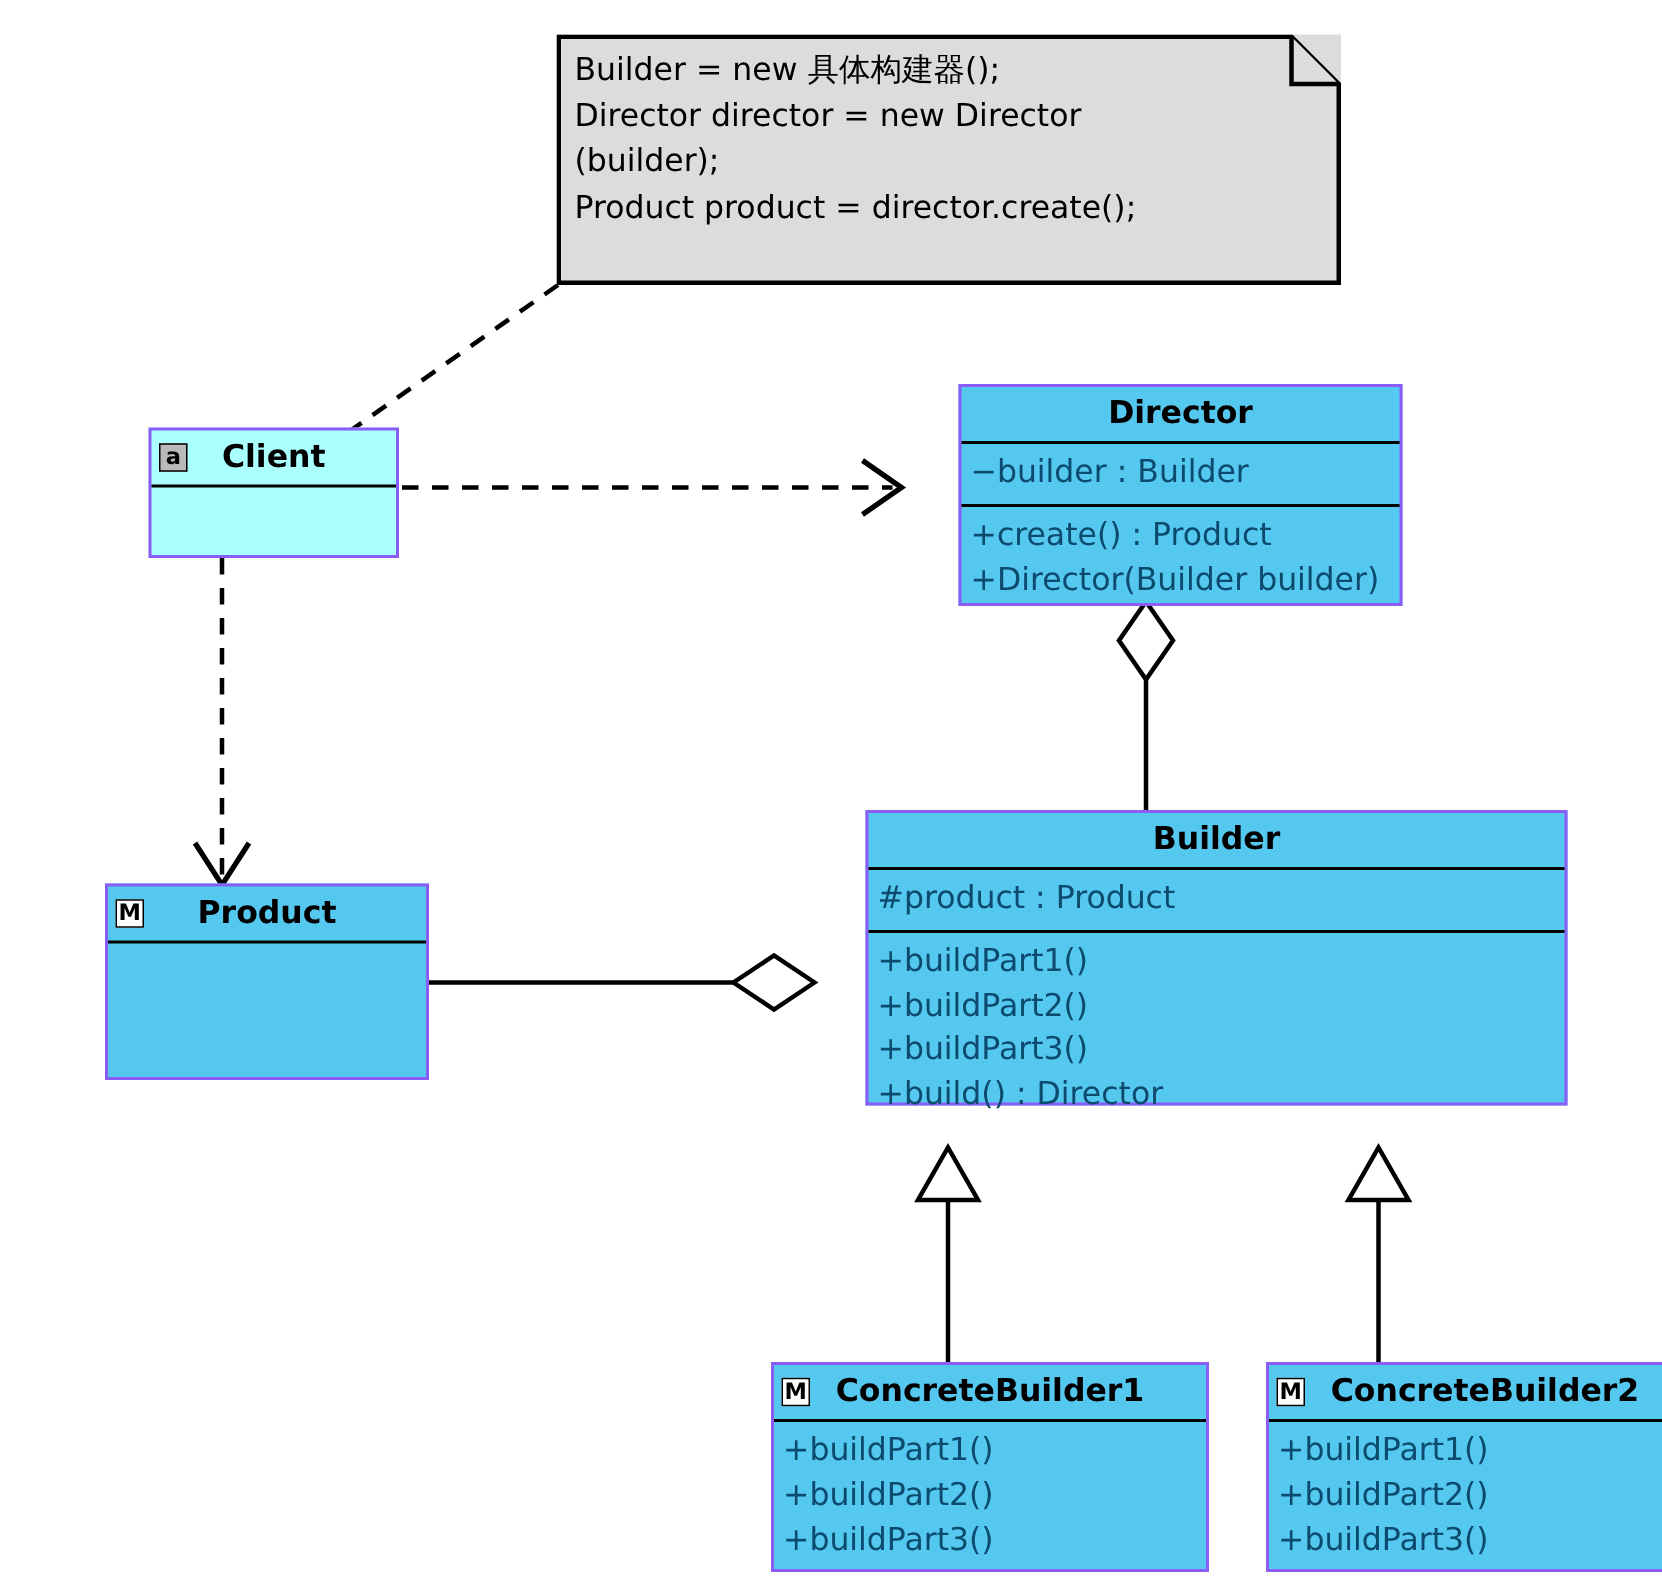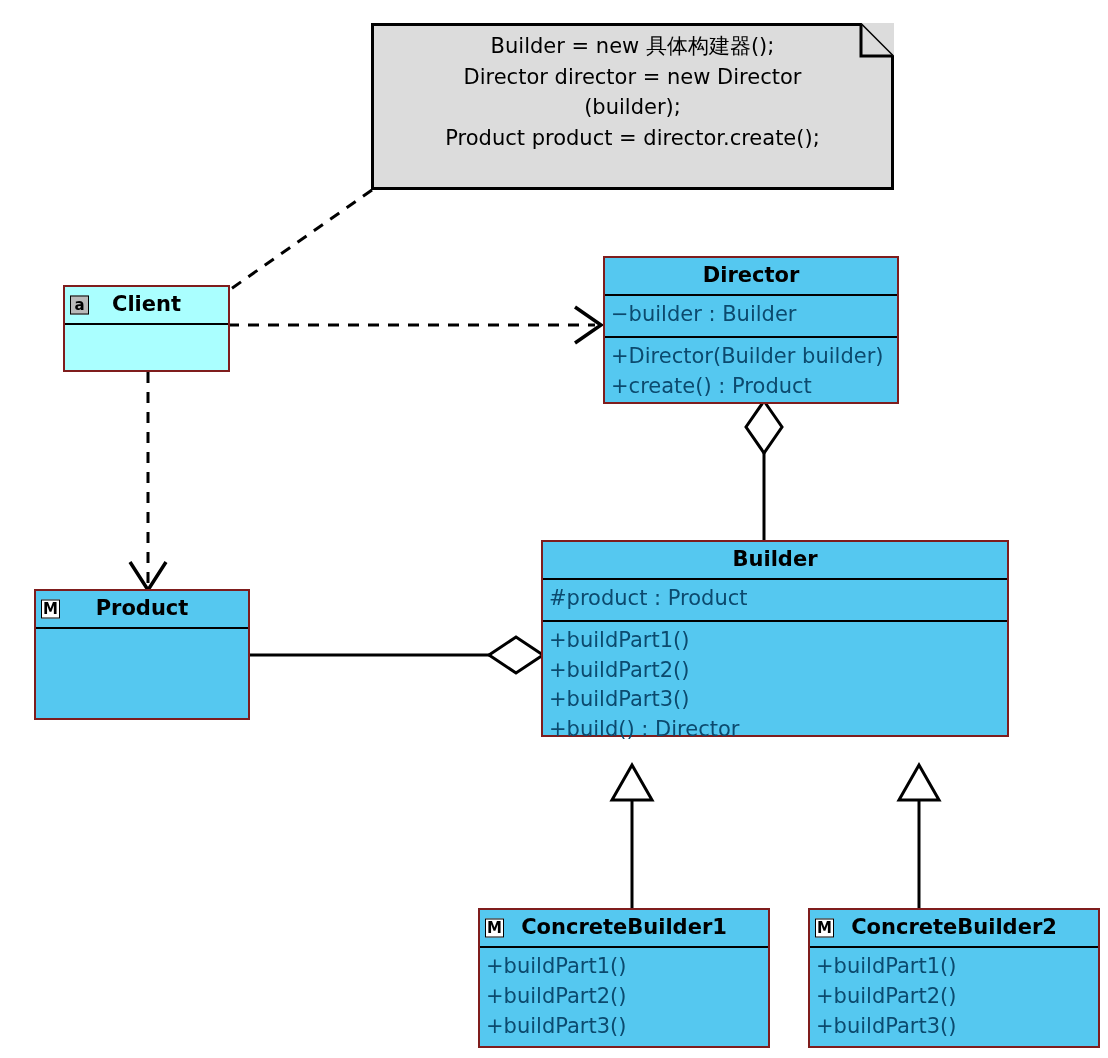--- a/index.html
+++ b/index.html
@@ -24,24 +24,25 @@
     top: 0;
     width: 1108px;
     height: 1058px;
     pointer-events: none;
   }
 
   
   .uml-class {
     position: absolute;
     box-sizing: border-box;
-    border: 2px solid #7f1d1d;
+    border: 2px solid #8b5cf6;
     background: #55C8F0;
     display: flex;
     flex-direction: column;
+    margin-left: 36px;
   }
   .uml-class.client-style {
     background: #AAFFFF;
   }
   .cls-header {
     position: relative;
     box-sizing: border-box;
     text-align: center;
     font-weight: bold;
     font-size: 21px;
@@ -93,21 +94,20 @@
 
   
   .uml-note {
     position: absolute;
     box-sizing: border-box;
     background: #dcdcdc;
     color: #000000;
     font-size: 21px;
     line-height: 1.46;
     padding: 8px 12px 8px 12px;
-    text-align: center;
   }
   .uml-note .note-shape {
     position: absolute;
     left: 0;
     top: 0;
     width: 100%;
     height: 100%;
     pointer-events: none;
   }
   .note-text {
@@ -168,22 +168,22 @@
   </div>
 
   <div class="uml-class" style="left:603px; top:256px; width:296px; height:148px;">
     <div class="cls-header">
       <span>Director</span>
     </div>
     <div class="cls-compartment">
       <div class="cls-member">−builder : Builder</div>
     </div>
     <div class="cls-compartment">
+      <div class="cls-member">+create() : Product</div>
       <div class="cls-member">+Director(Builder builder)</div>
-      <div class="cls-member">+create() : Product</div>
     </div>
   </div>
 
   <div class="uml-class" style="left:541px; top:540px; width:468px; height:197px;">
     <div class="cls-header">
       <span>Builder</span>
     </div>
     <div class="cls-compartment" style="flex:0 0 auto;">
       <div class="cls-member">#product : Product</div>
     </div>

